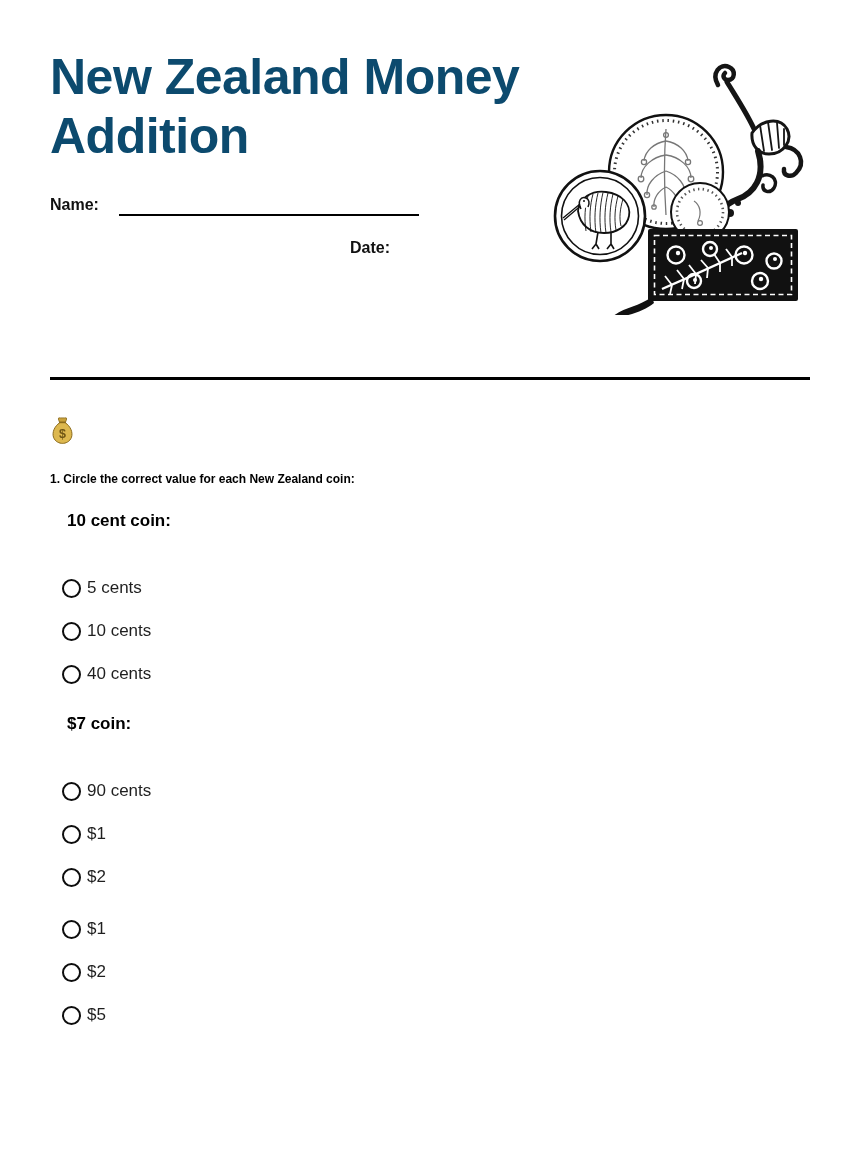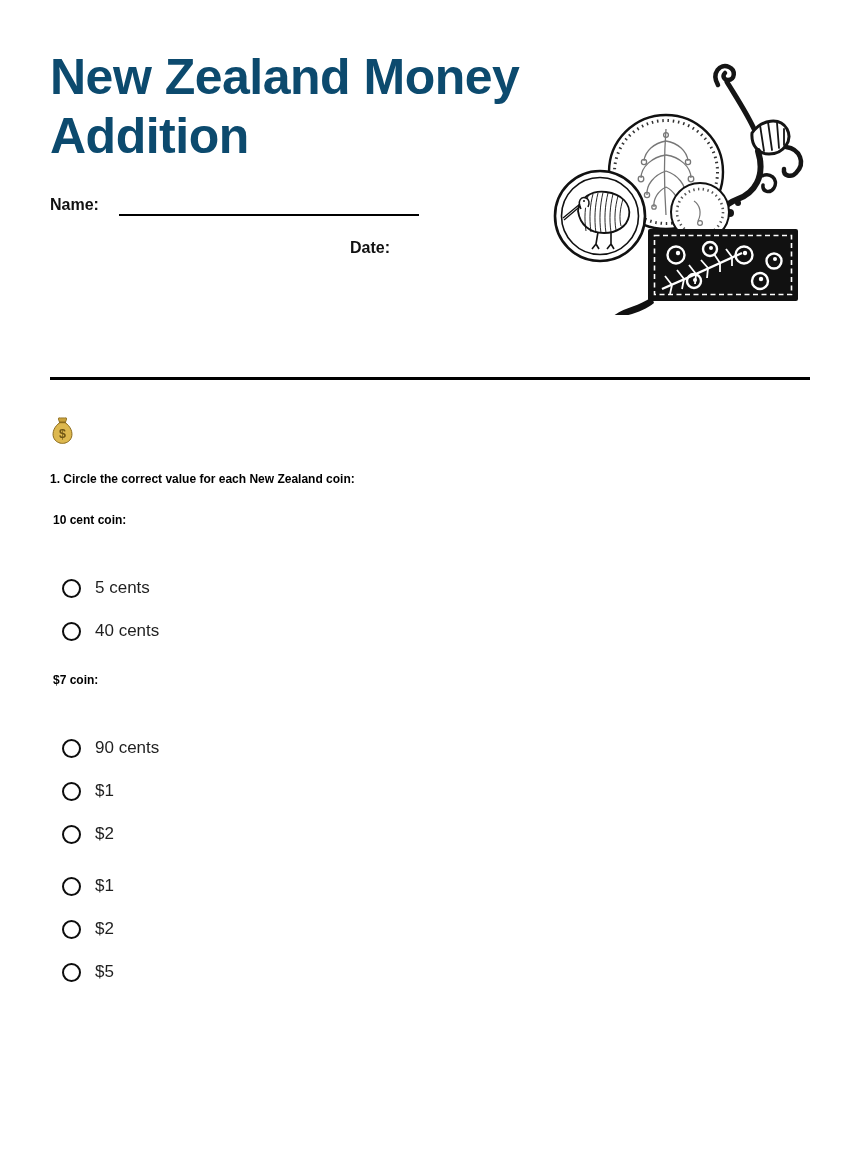--- a/index.html
+++ b/index.html
@@ -61,41 +61,41 @@
     color: #3a3a3a;
     line-height: 30px;
   }
   .instruction {
     margin: 26px 0 0 0;
     font-size: 12px; font-weight: 700; color: #000;
     line-height: 19px;
   }
   .question { margin: 22px 0 28px 0; }
   .question .prompt {
-    margin: 0 0 46px 3px;
-    font-size: 12px; font-weight: 700; color: #000;
+    margin: 0 0 46px 17px;
+    font-size: 17px; font-weight: 700; color: #000;
     line-height: 19px;
   }
   .option-row {
     display: flex; align-items: center;
     height: 24px;
     margin: 0 0 19px 0;
     padding-left: 12px;
     cursor: pointer;
     width: 300px;
   }
   .radio {
     width: 19px; height: 19px;
     border: 2.5px solid #0d0d0d;
     border-radius: 50%;
     background: #fff;
     flex: 0 0 auto;
   }
   .option-label {
-    margin-left: 14px;
+    margin-left: 6px;
     font-size: 17px;
     color: #1f1f1f;
   }
 </style>
 </head>
 <body>
 
 <div class="page">
   <div class="content">
 
@@ -122,20 +122,24 @@
     </h2>
 
     <p class="instruction">1. Circle the correct value for each New Zealand coin:</p>
 
     <div class="question">
       <p class="prompt">10 cent coin:</p>
       <div class="options">
         <div class="option-row">
           <span class="radio"></span>
           <span class="option-label">5 cents</span>
+        </div>
+        <div class="option-row">
+          <span class="radio"></span>
+          <span class="option-label">10 cents</span>
         </div>
         <div class="option-row">
           <span class="radio"></span>
           <span class="option-label">40 cents</span>
         </div>
       </div>
     </div>
 
     <div class="question">
       <p class="prompt">$7 coin:</p>

